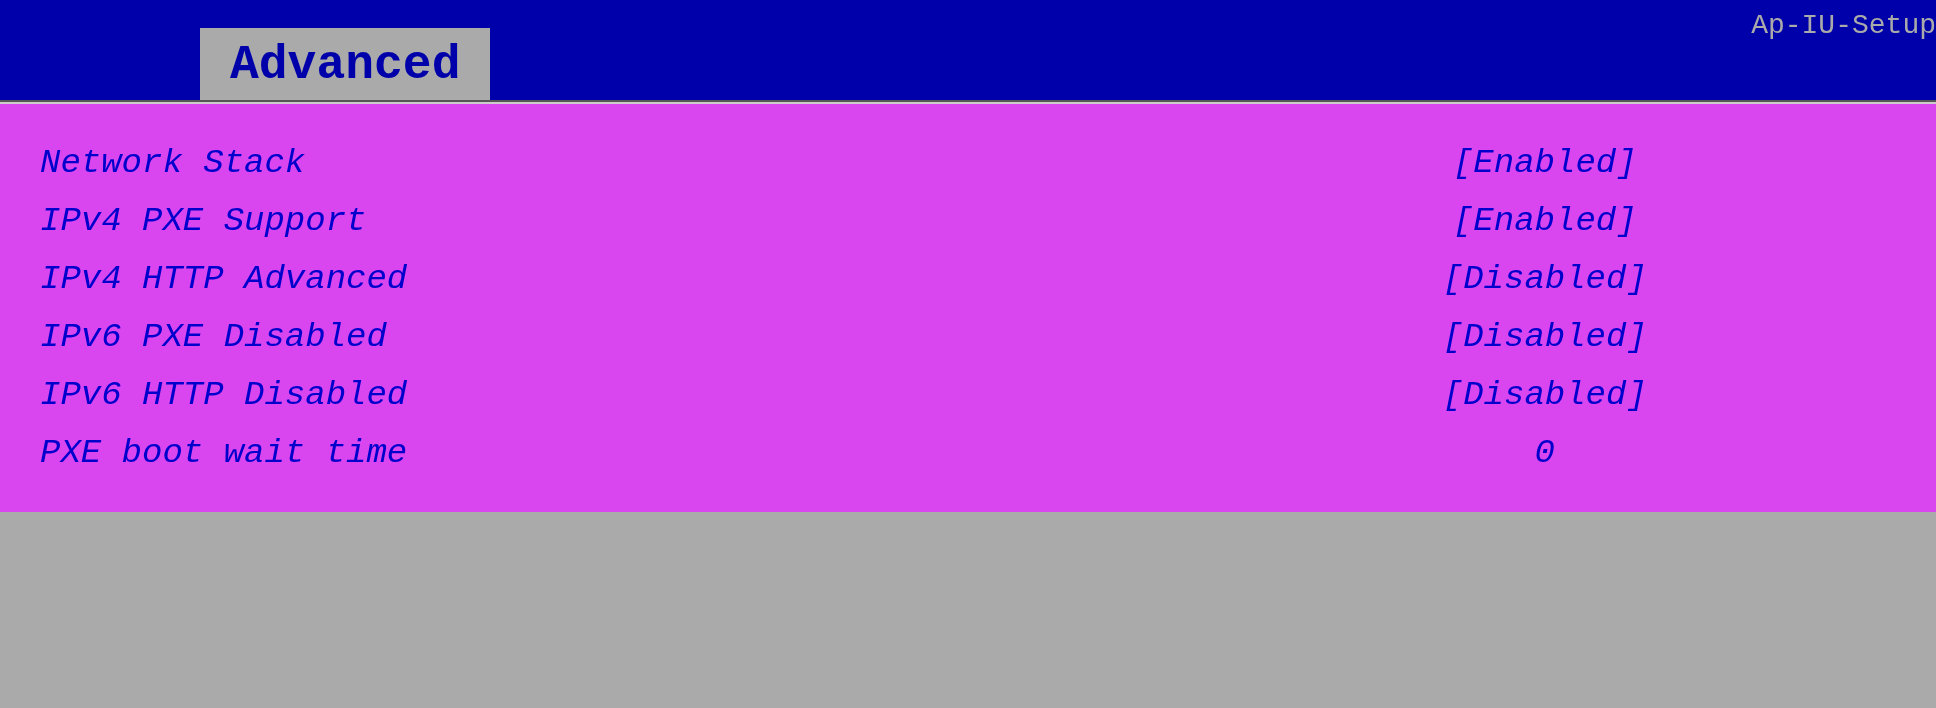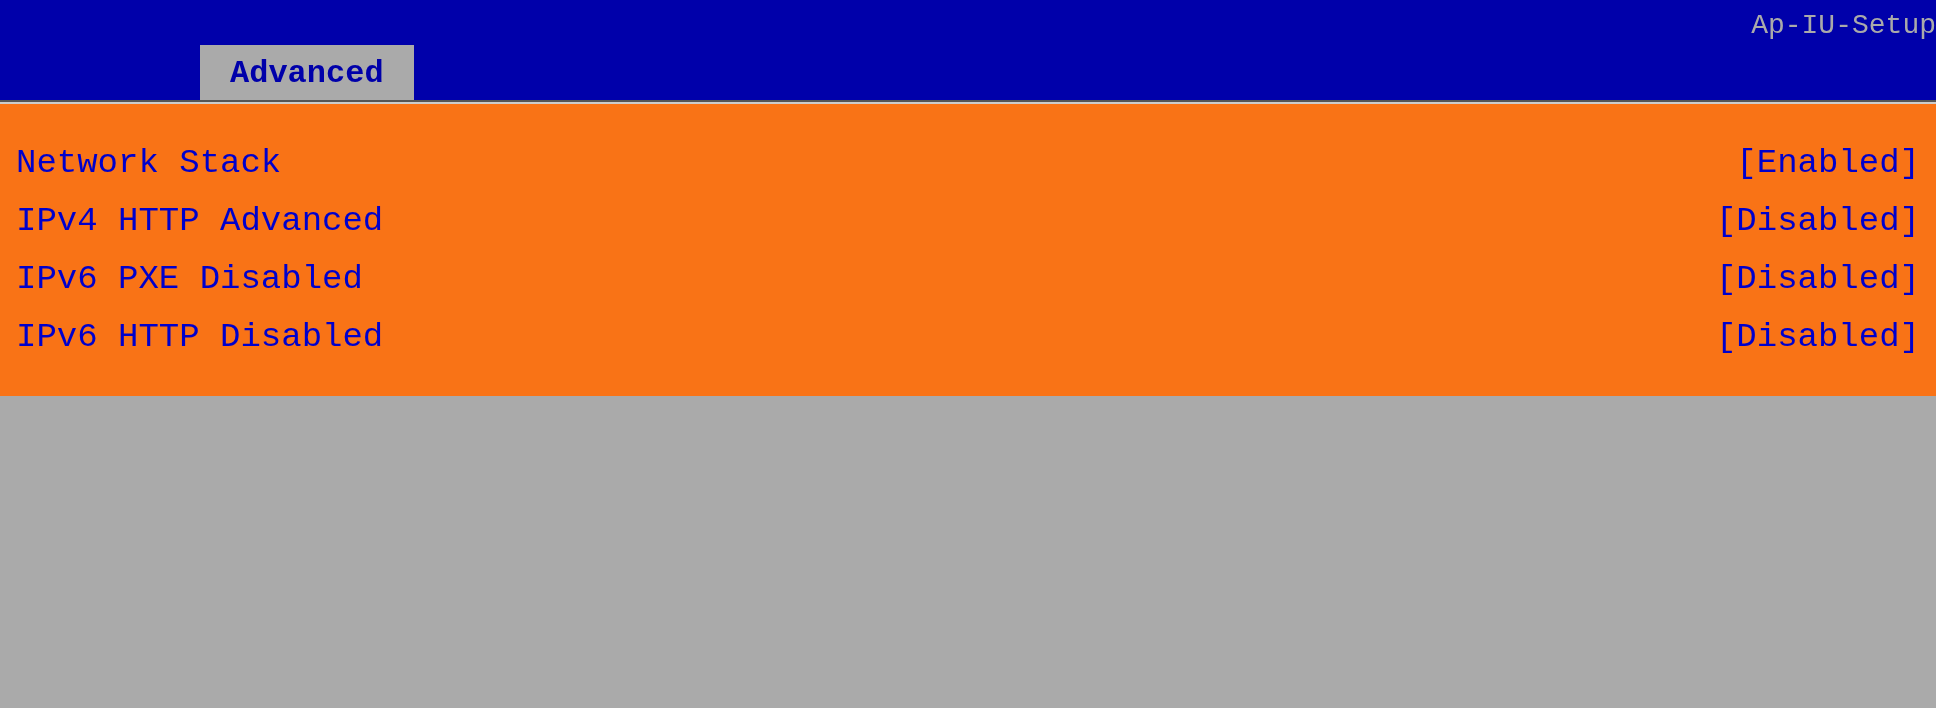--- a/index.html
+++ b/index.html
@@ -29,21 +29,21 @@
       height: 100px;
       background-color: #0000aa;
       display: flex;
       align-items: flex-end;
       position: relative;
     }
 
     .tab-active {
       background-color: #aaaaaa;
       color: #0000aa;
-      font-size: 32px;
+      font-size: 48px;
       font-weight: bold;
       padding: 10px 30px 8px 30px;
       margin-left: 200px;
       display: inline-block;
       font-family: 'Courier New', Courier, monospace;
     }
 
     
     .top-right-text {
       position: absolute;
@@ -58,22 +58,23 @@
     .separator {
       width: 100%;
       height: 4px;
       background-color: #888888;
       border-top: 2px solid #555555;
       border-bottom: 2px solid #cccccc;
     }
 
     
     .main-content {
-      padding: 30px 16px;
-      background-color: #f97316;
+      padding: 30px 40px;
+      background-color: #d946ef;
+      font-style: italic;
     }
 
     .settings-table {
       width: 100%;
       border-collapse: collapse;
     }
 
     .settings-table tr td {
       padding: 10px 0;
       font-size: 34px;
@@ -81,21 +82,21 @@
       color: #0000cc;
       vertical-align: middle;
     }
 
     .settings-table tr td:first-child {
       width: 60%;
     }
 
     .settings-table tr td:last-child {
       width: 40%;
-      text-align: right;
+      text-align: center;
       padding-left: 40px;
     }
   </style>
 </head>
 <body>
 
 <div class="screen">
 
   <div class="top-bar">
     <span class="tab-active">Advanced</span>
@@ -105,28 +106,36 @@
   <div class="separator"></div>
 
   <div class="main-content">
     <table class="settings-table">
       <tbody id="settings-body">
       <tr>
             <td>Network Stack</td>
             <td>[Enabled]</td>
           </tr>
           <tr>
+            <td>IPv4 PXE Support</td>
+            <td>[Enabled]</td>
+          </tr>
+          <tr>
             <td>IPv4 HTTP Advanced</td>
             <td>[Disabled]</td>
           </tr>
           <tr>
             <td>IPv6 PXE Disabled</td>
             <td>[Disabled]</td>
           </tr>
           <tr>
             <td>IPv6 HTTP Disabled</td>
             <td>[Disabled]</td>
           </tr>
+          <tr>
+            <td>PXE boot wait time</td>
+            <td>0</td>
+          </tr>
         </tbody>
     </table>
   </div>
 
 </div>
 
 </body></html>

